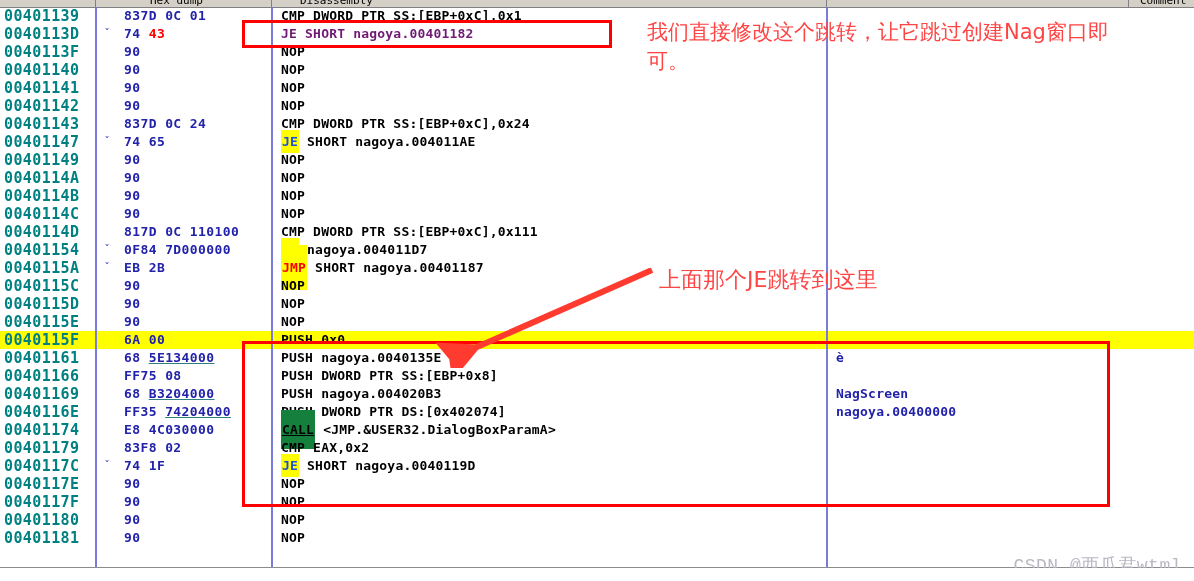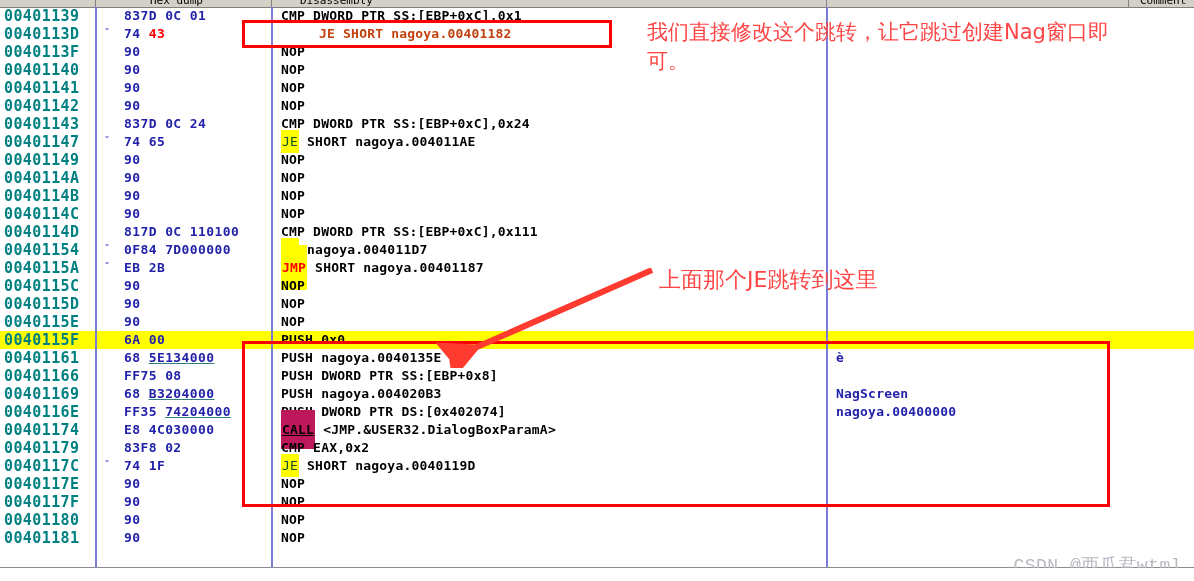--- a/index.html
+++ b/index.html
@@ -43,28 +43,28 @@
   .c-hex{
     position:absolute;left:124px;top:0;width:140px;
     color:#2222aa;font-weight:bold;font-size:13px;
     letter-spacing:0.4px;overflow:hidden;
   }
   .c-hex .ul{ text-decoration:underline; text-decoration-color:#2f7d7d; }
   .c-dis{
     position:absolute;left:281px;top:0;
     color:#000;font-weight:bold;font-size:13px;letter-spacing:0.2px;
   }
-  .c-dis.red{color:#c2410c;margin-left:38px;}
+  .c-dis.red{color:#701a75;}
   .c-cmt{
     position:absolute;left:836px;top:0;
     color:#2222aa;font-weight:bold;font-size:13px;letter-spacing:0.2px;
   }
-  .mn-je{background:#ffff00;color:#14532d;font-weight:normal;padding:4px 1px;}
+  .mn-je{background:#ffff00;color:#1d4ed8;font-weight:bold;padding:4px 1px;}
   .mn-jmp{background:#ffff00;color:#ff0000;font-weight:bold;padding:15px 1px;}
-  .mn-call{background:#be185d;color:#000;font-weight:bold;padding:12px 1px;text-decoration:underline;}
+  .mn-call{background:#15803d;color:#000;font-weight:bold;padding:12px 1px;text-decoration:underline;}
 
   
   .vline{position:absolute;width:2px;background:#7b7bdb;}
   #v1{left:95px;top:7px;height:560px;}
   #v2{left:271px;top:7px;height:560px;}
   #v3{left:826px;top:7px;height:560px;}
 
   
   .botline1{position:absolute;left:0;top:567px;width:1194px;height:2px;background:#8c8c8c;}
   .botline2{position:absolute;left:0;top:573px;width:1194px;height:3px;background:#4a4ad0;}

